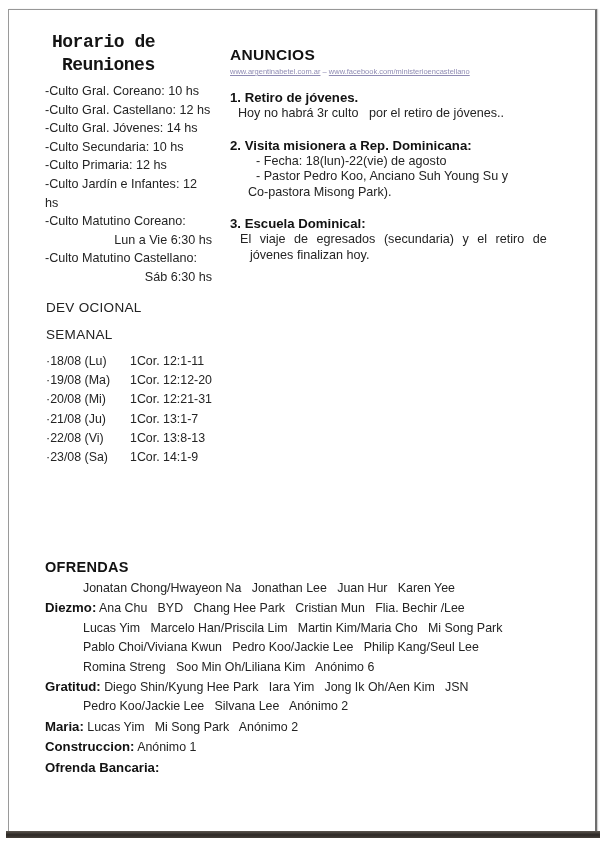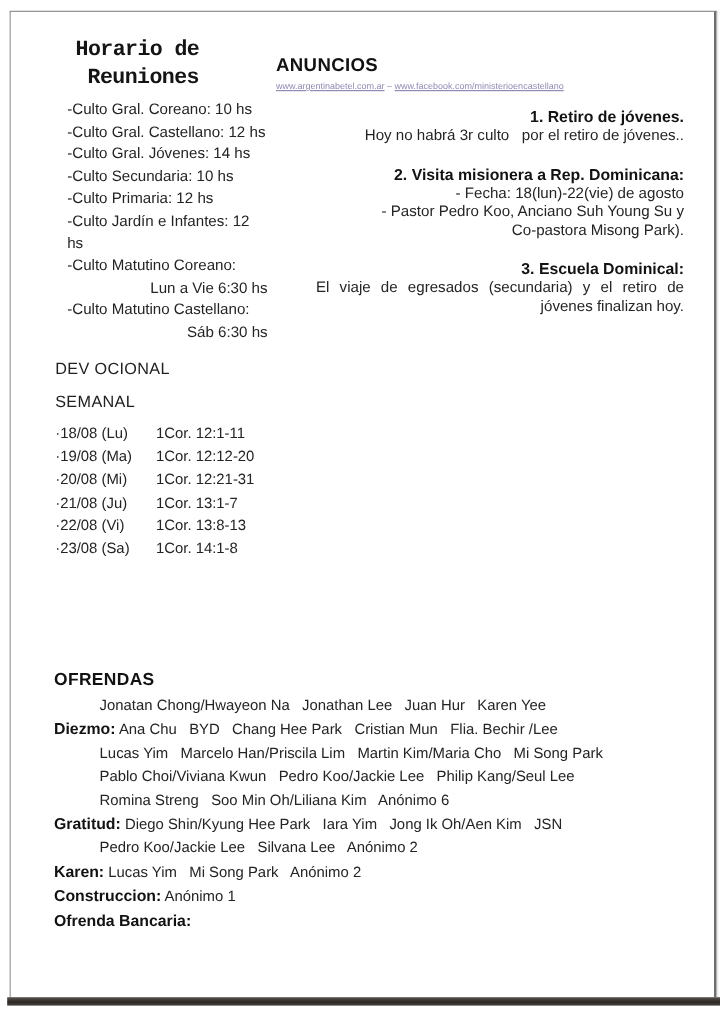--- a/index.html
+++ b/index.html
@@ -24,41 +24,41 @@
     box-shadow: 1px 0 1px rgba(0,0,0,0.18);
   }
   .bottom-shadow {
     position: absolute;
     left: 6px; top: 831px;
     width: 594px; height: 7px;
     background: linear-gradient(to bottom, #5c564f 0%, #2b2724 55%, #47413b 100%);
   }
 
   
-  .schedule { position: absolute; left: 56px; top: 31px; width: 168px; }
+  .schedule { position: absolute; left: 45px; top: 31px; width: 168px; }
   .schedule-title {
     font-family: "Liberation Mono", "DejaVu Sans Mono", monospace;
     font-weight: bold;
     font-size: 18px;
     line-height: 23px;
     color: #141414;
     letter-spacing: -0.5px;
   }
   .schedule-title .t1 { margin-left: 7px; }
   .schedule-title .t2 { margin-left: 17px; }
   .schedule-list { margin-top: 5px; font-size: 12.6px; line-height: 18.6px; color: #242424; }
   .schedule-item-cont { text-align: right; padding-right: 1px; }
 
   
   .anuncios { position: absolute; left: 230px; top: 46px; width: 340px; }
   .anuncios-title { font-size: 15.5px; font-weight: bold; letter-spacing: 0.3px; color: #121212; }
   .anuncios-links { margin-top: 3px; font-size: 7.5px; line-height: 10px; white-space: pre; }
   .anuncios-links a { color: #8f8bb3; text-decoration: underline; cursor: pointer; }
   .anuncios-links .sep { color: #8f8bb3; }
-  .ann-item { margin-top: 13px; text-align: right; }
+  .ann-item { margin-top: 13px; }
   .ann-item.gap { margin-top: 16px; }
   .ann-heading { font-size: 13.2px; font-weight: bold; line-height: 16px; color: #121212; }
   .ann-body { font-size: 12.6px; line-height: 15.5px; color: #242424; white-space: pre; }
   .indent-8  { margin-left: 8px; }
   .indent-10 { margin-left: 10px; }
   .indent-21 { margin-left: 20px; }
   .indent-26 { margin-left: 26px; }
   .indent-34 { margin-left: 18px; }
   .justify-wide { word-spacing: 5px; }
 
@@ -144,32 +144,32 @@
     <div class="dev-row">
       <div class="dev-date">·21/08 (Ju)</div>
       <div class="dev-reading">1Cor. 13:1-7</div>
     </div>
     <div class="dev-row">
       <div class="dev-date">·22/08 (Vi)</div>
       <div class="dev-reading">1Cor. 13:8-13</div>
     </div>
     <div class="dev-row">
       <div class="dev-date">·23/08 (Sa)</div>
-      <div class="dev-reading">1Cor. 14:1-8</div>
+      <div class="dev-reading">1Cor. 14:1-9</div>
     </div>
   </div>
 </div>
 
 <div class="ofrendas">
   <div class="ofrendas-title">OFRENDAS</div>
   <div class="of-lines">
     <div class="of-line of-cont">Jonatan Chong/Hwayeon Na   Jonathan Lee   Juan Hur   Karen Yee</div>
     <div class="of-line"><span class="of-label">Diezmo:</span> <span>Ana Chu   BYD   Chang Hee Park   Cristian Mun   Flia. Bechir /Lee</span></div>
     <div class="of-line of-cont">Lucas Yim   Marcelo Han/Priscila Lim   Martin Kim/Maria Cho   Mi Song Park</div>
     <div class="of-line of-cont">Pablo Choi/Viviana Kwun   Pedro Koo/Jackie Lee   Philip Kang/Seul Lee</div>
     <div class="of-line of-cont">Romina Streng   Soo Min Oh/Liliana Kim   Anónimo 6</div>
     <div class="of-line"><span class="of-label">Gratitud:</span> <span>Diego Shin/Kyung Hee Park   Iara Yim   Jong Ik Oh/Aen Kim   JSN</span></div>
     <div class="of-line of-cont">Pedro Koo/Jackie Lee   Silvana Lee   Anónimo 2</div>
-    <div class="of-line"><span class="of-label">Karen:</span> <span>Lucas Yim   Mi Song Park   Anónimo 2</span></div>
+    <div class="of-line"><span class="of-label">Maria:</span> <span>Lucas Yim   Mi Song Park   Anónimo 2</span></div>
     <div class="of-line"><span class="of-label">Construccion:</span> <span>Anónimo 1</span></div>
     <div class="of-line"><span class="of-label">Ofrenda Bancaria:</span></div>
   </div>
 </div>
 
 </body></html>

